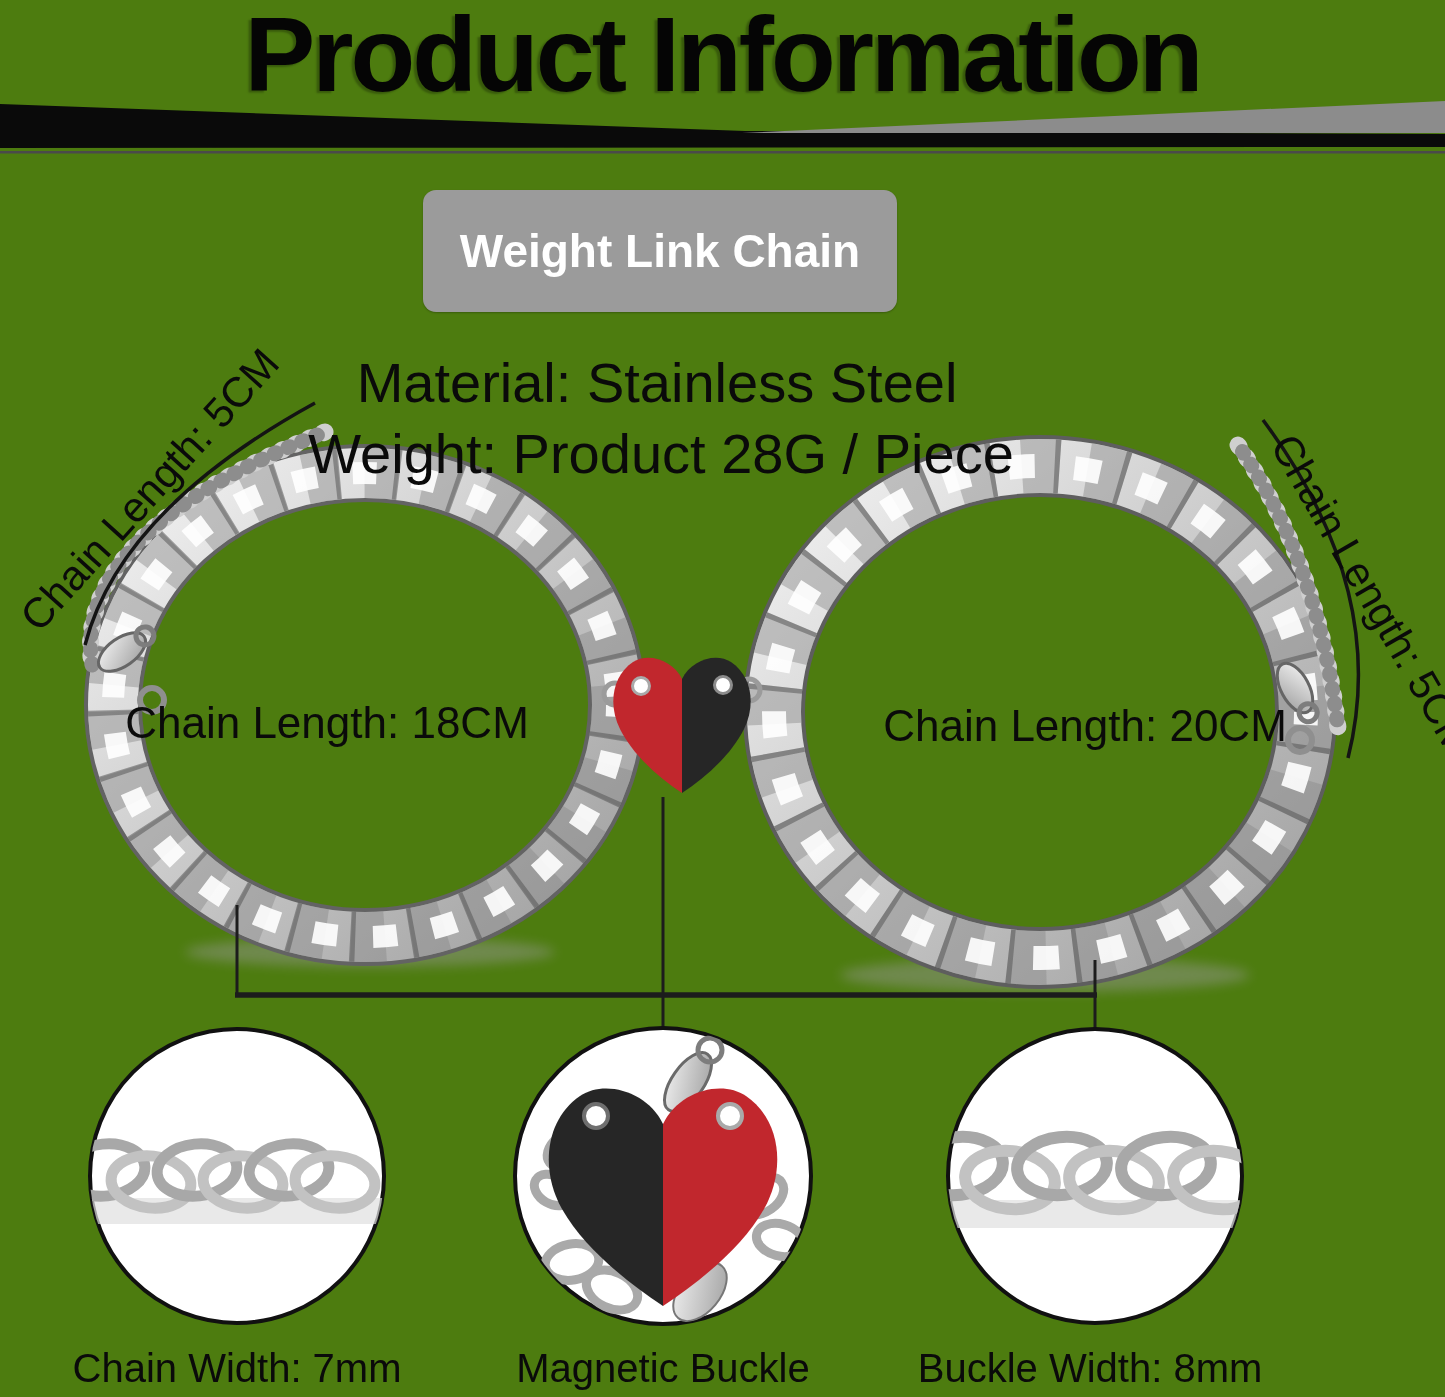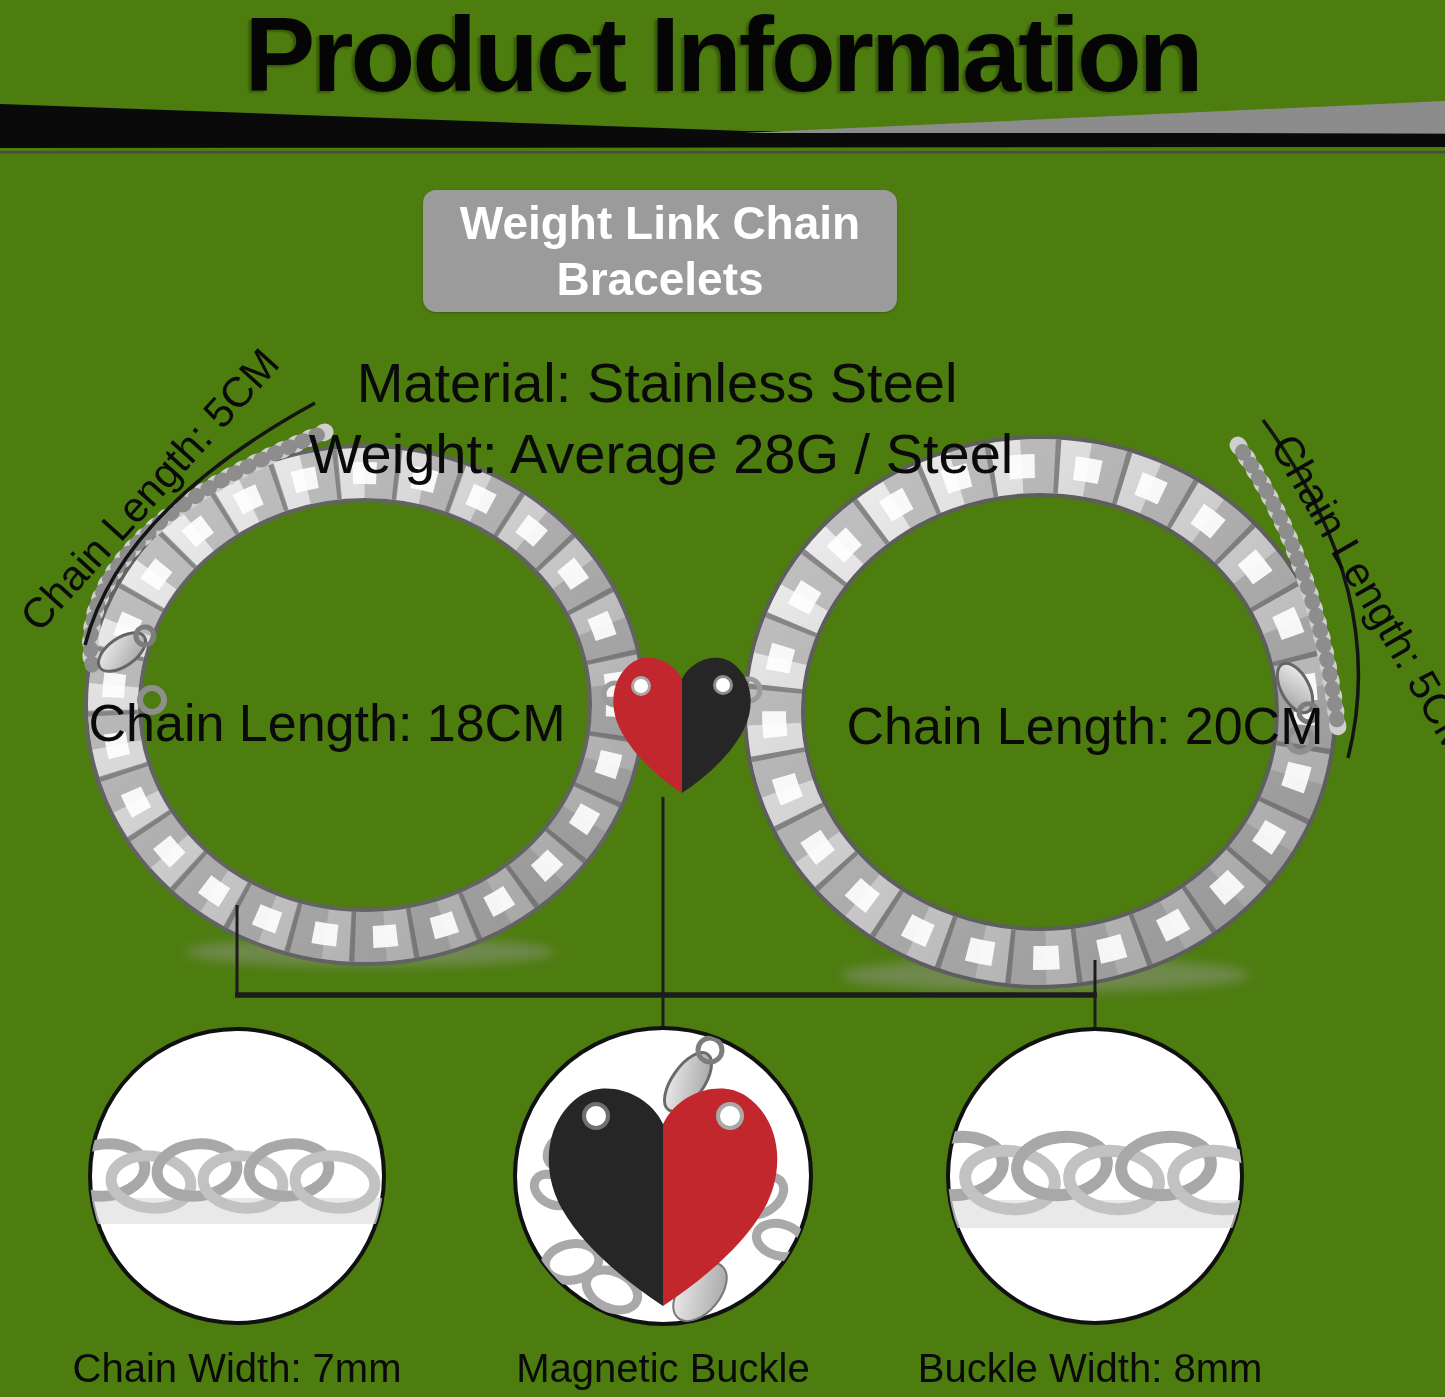--- a/index.html
+++ b/index.html
@@ -24,21 +24,21 @@
     color:#ffffff;font-size:46px;font-weight:bold;line-height:56px;white-space:nowrap;
   }
   .spec-line{
     transform:translateX(-50%);white-space:nowrap;
     font-size:56px;color:#0a0a0a;
   }
   #spec-material{left:657px;top:350px;}
   #spec-weight{left:661px;top:421px;}
   .ring-label{
     transform:translate(-50%,-50%);white-space:nowrap;
-    font-size:52px;color:#0a0a0a;
+    font-size:44px;color:#0a0a0a;
   }
   #label-18{left:327px;top:723px;}
   #label-20{left:1085px;top:726px;}
   .rot-label{
     white-space:nowrap;font-size:42px;color:#0a0a0a;
   }
   #rot-left{left:150px;top:490px;transform:translate(-50%,-50%) rotate(-48deg);}
   #rot-right{left:1372px;top:595px;transform:translate(-50%,-50%) rotate(60deg);}
   .caption{
     transform:translateX(-50%);white-space:nowrap;
@@ -192,25 +192,24 @@
           <ellipse cx="1218" cy="1180" rx="45" ry="29" transform="rotate(6 1218 1180)" stroke="#c2c2c2"></ellipse>
         </g>
       </g>
     </g>
   </svg>
 
   <div id="title" class="abs">Product Information</div>
 
   <div id="product-card" class="abs">
     <div class="card-line">Weight Link Chain</div>
-    <div class="card-line">Bracelets</div>
   </div>
 
   <div id="spec-material" class="abs spec-line">Material: Stainless Steel</div>
-  <div id="spec-weight" class="abs spec-line">Weight: Average 28G / Steel</div>
+  <div id="spec-weight" class="abs spec-line">Weight: Product 28G / Piece</div>
 
   <div id="rot-left" class="abs rot-label">Chain Length: 5CM</div>
   <div id="rot-right" class="abs rot-label">Chain Length: 5CM</div>
 
   <div id="label-18" class="abs ring-label">Chain Length: 18CM</div>
   <div id="label-20" class="abs ring-label">Chain Length: 20CM</div>
 
   <div id="caption-1" class="abs caption">Chain Width: 7mm</div>
   <div id="caption-2" class="abs caption">Magnetic Buckle</div>
   <div id="caption-3" class="abs caption">Buckle Width: 8mm</div>

